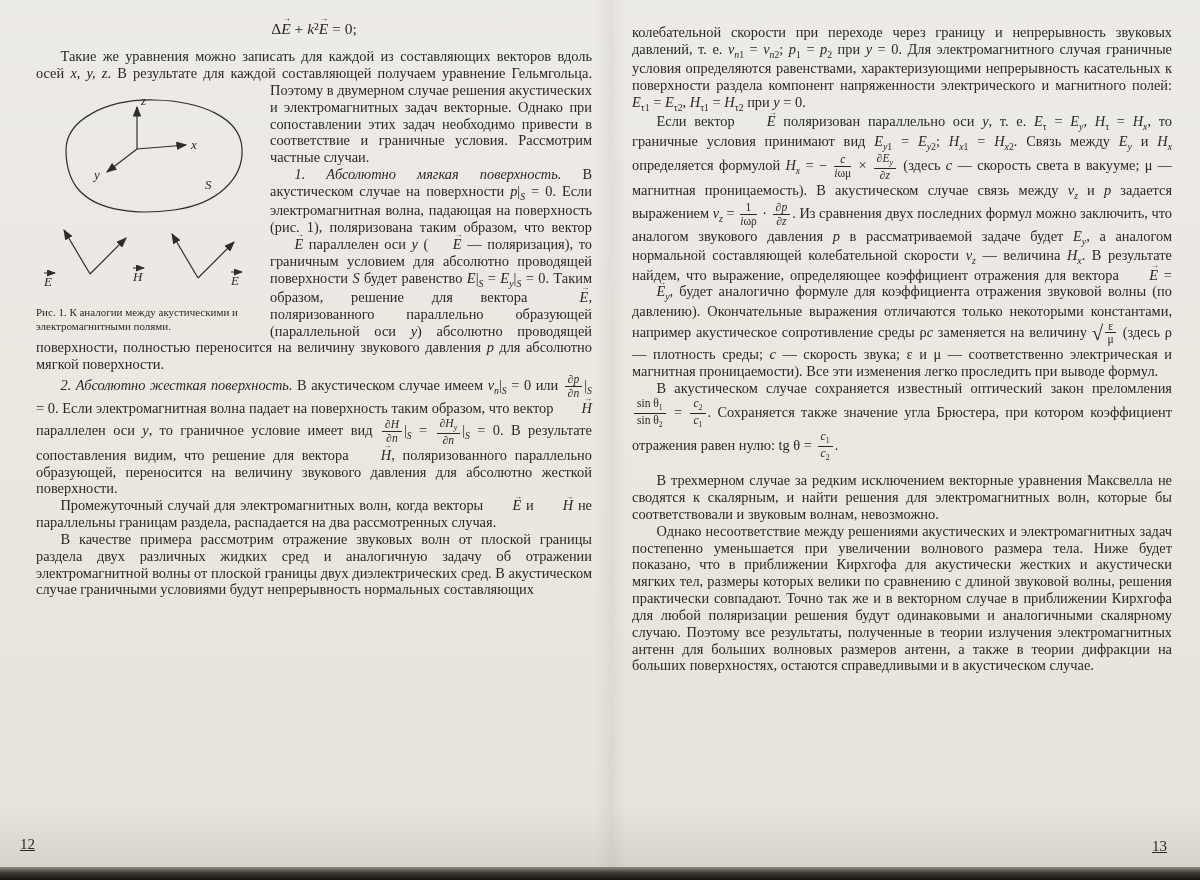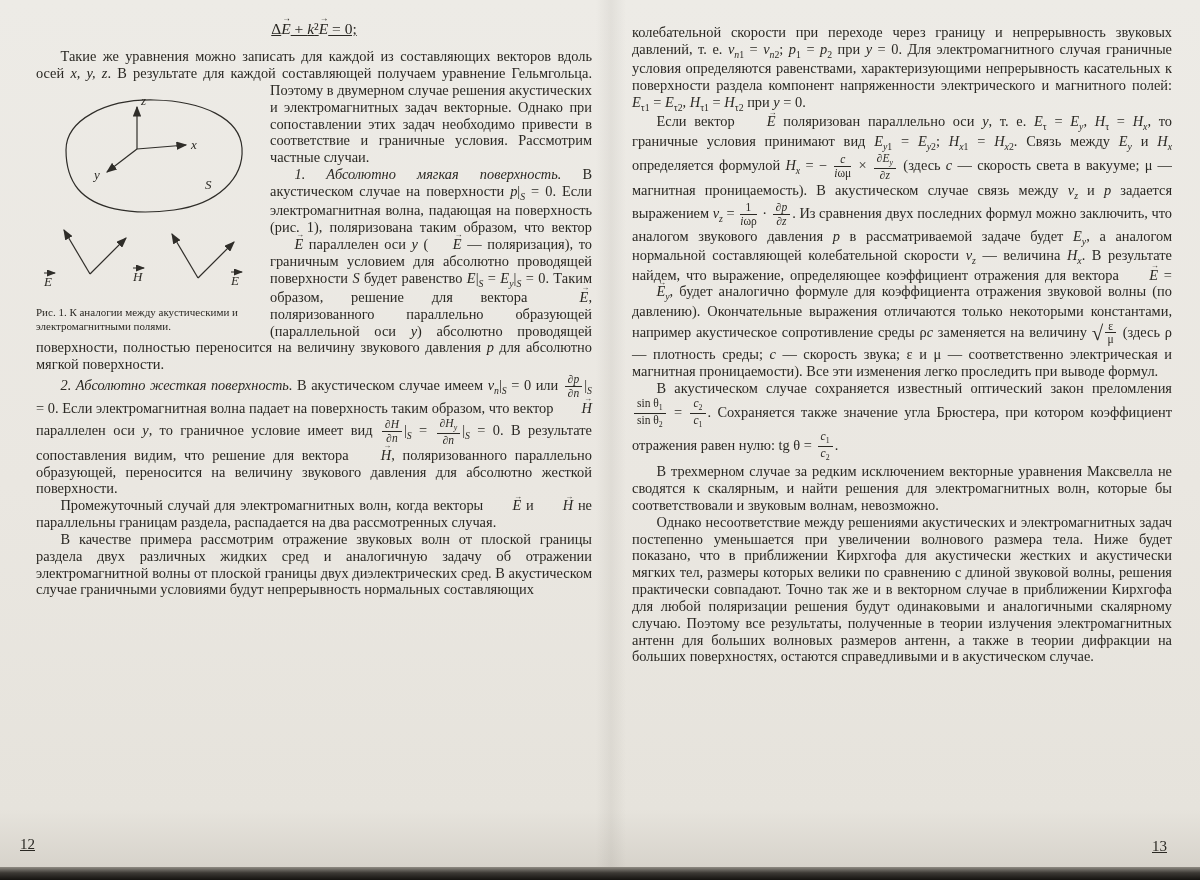--- a/index.html
+++ b/index.html
@@ -24,24 +24,24 @@
     position:absolute;
     color:#2a2823;
     font-size:14.4px;line-height:1.17;
     text-align:justify;
     hyphens:auto;
   }
   .col.left{left:36px;top:10px;width:556px;}
   .col.right{left:632px;top:24px;width:540px;}
   .para{margin:0;}
   .ind{text-indent:1.7em;}
-  .gap-top{margin-top:0;}
+  .gap-top{margin-top:9px;}
   .eq{
     text-align:center;text-indent:0;
-    margin:10px 0 10px 0;font-size:15.5px;text-decoration:underline;
+    margin:10px 0 10px 0;font-size:15.5px;
   }
   i{font-style:italic;}
   sub{font-size:0.68em;}
   
   .v{
     font-style:italic;font-weight:normal;
     display:inline-block;position:relative;
   }
   .v::after{
     content:"\2192";

